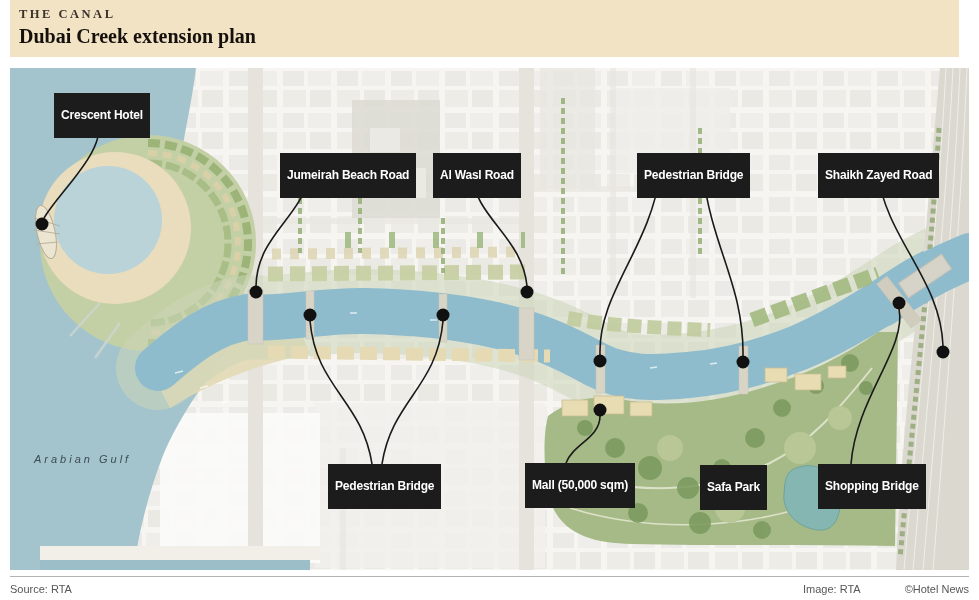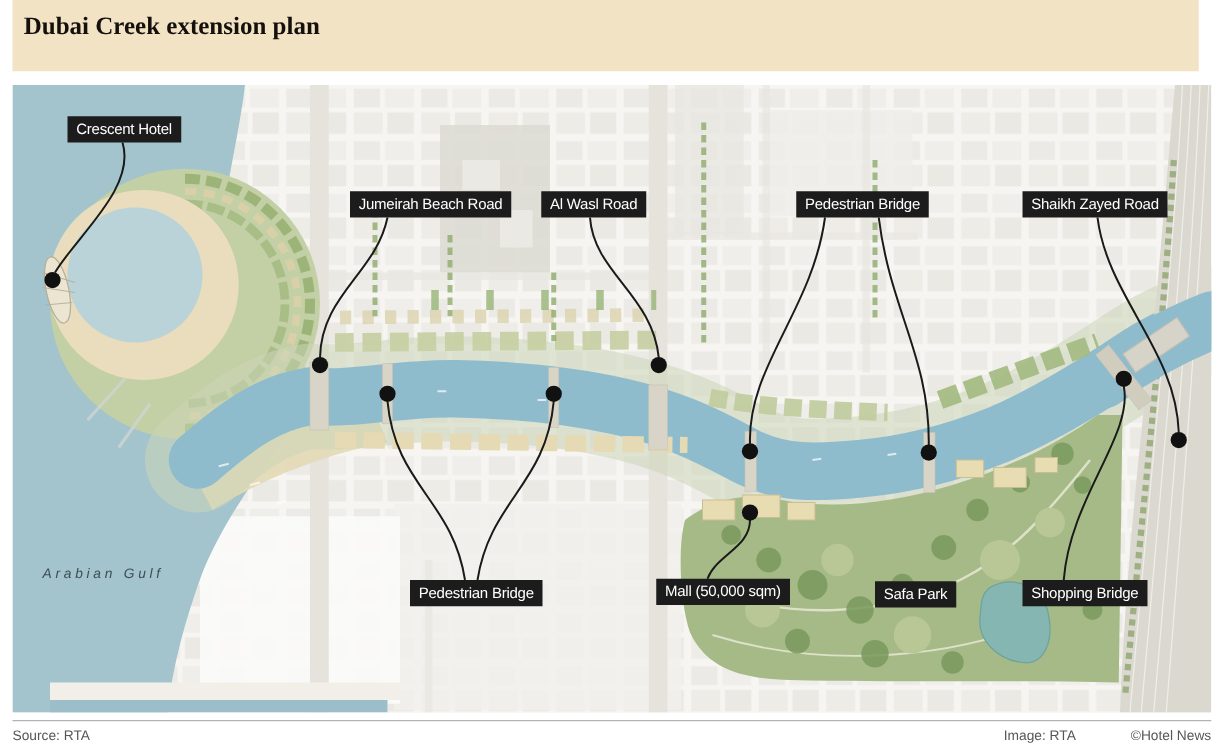--- a/index.html
+++ b/index.html
@@ -13,36 +13,37 @@
   .header{position:absolute;left:10px;top:0;width:949px;height:57px;
           background:var(--header_bg);box-sizing:border-box;padding:7px 0 0 9px;}
   .kicker{font-family:"Liberation Serif",serif;font-size:12.5px;font-weight:bold;
           letter-spacing:2.5px;color:#3a322b;}
   .title{font-family:"Liberation Serif",serif;font-size:20px;font-weight:bold;
          color:#15100c;margin:3px 16px 0 0;}
   
   .map{position:absolute;left:10px;top:68px;width:959px;height:502px;background:var(--city);}
   .map svg{position:absolute;left:0;top:0;}
   .maplabel{position:absolute;background:var(--label_bg);color:var(--label_text);
-            font-size:12px;font-weight:normal;letter-spacing:-0.2px;white-space:nowrap;
-            line-height:15px;padding:3px 7px;}
+            font-size:12px;font-weight:bold;letter-spacing:-0.2px;white-space:nowrap;
+            line-height:15px;padding:15px 7px;}
   .sea-label{position:absolute;left:24px;top:385px;color:#3c4c52;font-style:italic;
              font-size:11px;letter-spacing:3px;}
   
   .footer{position:absolute;left:10px;top:576px;width:959px;border-top:1px solid #b3b3b3;
           padding-top:6px;display:flex;justify-content:space-between;
           font-size:11px;color:#575757;text-align:center;}
   .footer-right{display:flex;gap:44px;}
 </style>
 </head>
 <body>
 
 <div class="page">
 
   <div class="header">
+    <div class="kicker">THE CANAL</div>
     <div class="title">Dubai Creek extension plan</div>
   </div>
 
   <div class="map">
     <svg width="959" height="502" viewBox="0 0 959 502">
       <defs>
         <pattern id="blocks" width="54" height="42" patternUnits="userSpaceOnUse">
           <rect width="54" height="42" fill="#f6f5f2"></rect>
           <rect x="3" y="3" width="21" height="15" fill="#e9e8e3"></rect>
           <rect x="28" y="3" width="23" height="15" fill="#edece8"></rect>

